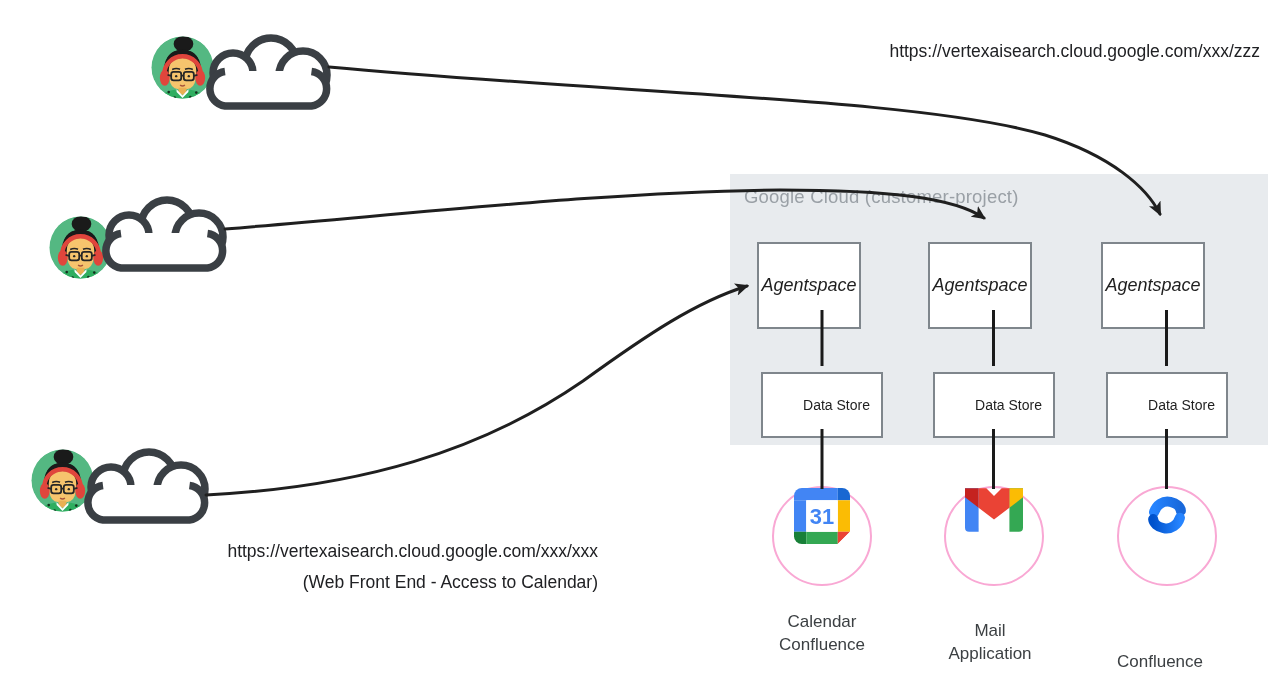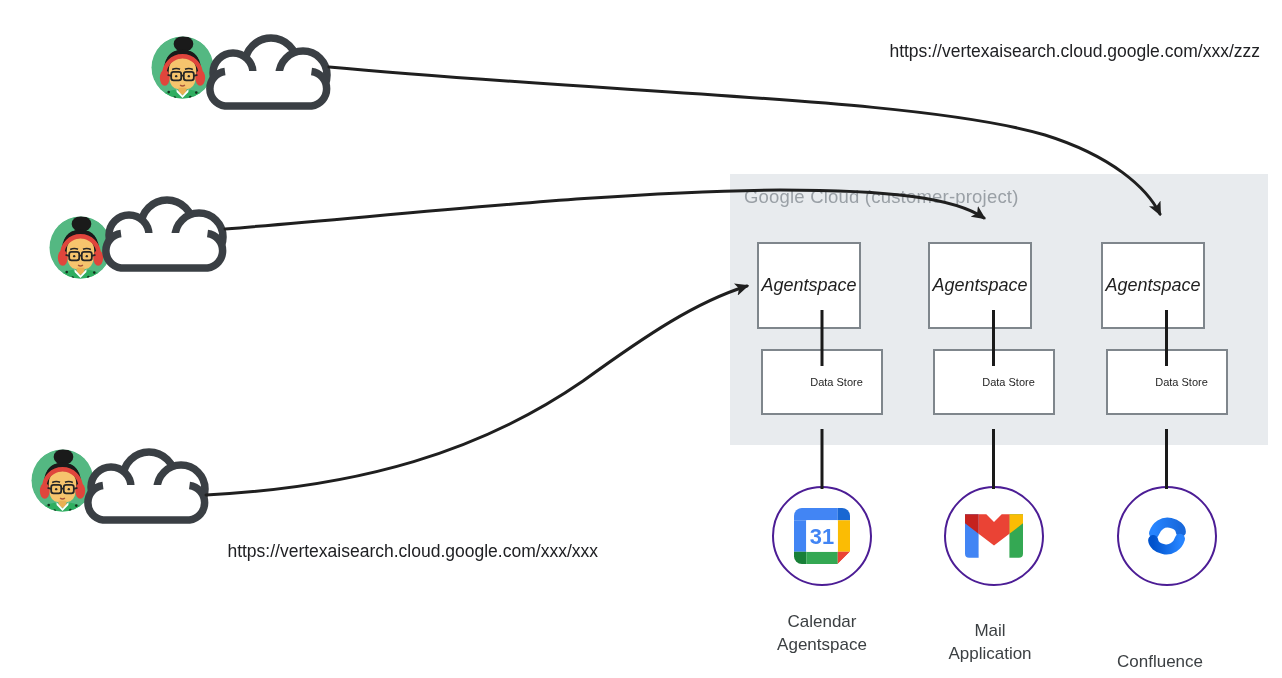--- a/index.html
+++ b/index.html
@@ -2,22 +2,22 @@
 <html><head>
 <meta charset="utf-8">
 <style>
   html,body{margin:0;padding:0;background:#fff;}
   body{font-family:"Liberation Sans",sans-serif;}
   .canvas{position:relative;width:1282px;height:678px;background:#fff;overflow:hidden;}
   .gcp{position:absolute;left:730px;top:174px;width:538px;height:271px;background:#e8ebee;}
   .gcp-label{position:absolute;left:744px;top:186px;font-size:18.5px;color:#9aa0a6;letter-spacing:.2px;}
   .node{position:absolute;background:#fff;border:2px solid #7f868c;display:flex;align-items:center;justify-content:center;box-sizing:border-box;color:#1f1f1f;}
   .agent{width:104px;height:87px;top:242px;font-style:italic;font-size:18px;}
-  .store{width:122px;height:66px;top:349px;font-size:11px;padding-left:29px;}
-  .circle{position:absolute;top:486px;width:100px;height:100px;border-radius:50%;background:#fff;border:2px solid #4c1d95;box-sizing:border-box;display:flex;align-items:center;justify-content:center;}
+  .store{width:122px;height:66px;top:372px;font-size:14px;padding-left:29px;}
+  .circle{position:absolute;top:486px;width:100px;height:100px;border-radius:50%;background:#fff;border:2px solid #f9a8d4;box-sizing:border-box;display:flex;justify-content:center;}
   .applabel{position:absolute;text-align:center;font-size:17px;line-height:23px;color:#3c4043;white-space:pre-line;}
   .urltext{position:absolute;width:510px;text-align:right;font-size:17.5px;line-height:31px;color:#202124;}
   .avatar{position:absolute;width:63px;height:63px;}
   .cloudicon{position:absolute;width:129px;height:82px;}
   .overlay{position:absolute;left:0;top:0;width:1282px;height:678px;pointer-events:none;}
 </style>
 </head>
 <body>
 
 <div class="canvas">
@@ -128,21 +128,21 @@
         </linearGradient>
       </defs>
       <g fill="none" stroke-width="9" stroke-linecap="round">
         <path d="M12.5 21.5 C14.5 15 20.5 10.8 27 12.3 C32.5 13.6 36 16.8 36.3 20.3" stroke="url(#cfg2)"></path>
         <path d="M35.5 26.5 C33.5 33 27.5 37.2 21 35.7 C15.5 34.4 12 31.2 11.7 27.7" stroke="url(#cfg1)"></path>
       </g>
     </svg>
   </div>
 
   <div class="applabel" style="left:742px;top:610px;width:160px">Calendar
-Agentspace</div>
+Confluence</div>
   <div class="applabel" style="left:910px;top:619px;width:160px">Mail
 Application</div>
   <div class="applabel" style="left:1075px;top:650px;width:170px">Confluence
 Application</div>
 
   <svg class="avatar" style="left:151px;top:36px" viewBox="0 0 64 64">
       <use href="#sym-avatar"></use>
     </svg>
   <svg class="cloudicon" style="left:204px;top:28px" viewBox="0 0 129 82">
       <use href="#sym-cloud"></use>
@@ -160,20 +160,21 @@
     </svg>
   <svg class="cloudicon" style="left:82px;top:442px" viewBox="0 0 129 82">
       <use href="#sym-cloud"></use>
     </svg>
 
   <div class="urltext" style="left:750px;top:36px">
     <div>https://vertexaisearch.cloud.google.com/xxx/zzz</div>
   </div>
   <div class="urltext" style="left:88px;top:536px">
     <div>https://vertexaisearch.cloud.google.com/xxx/xxx</div>
+    <div>(Web Front End - Access to Calendar)</div>
   </div>
 
   <svg class="overlay" viewBox="0 0 1282 678">
     <defs>
       <marker id="arrowhead" viewBox="0 0 14 12" markerWidth="15" markerHeight="13" refX="11" refY="6" orient="auto" markerUnits="userSpaceOnUse">
         <path d="M0 0 L13 6 L0 12 L3.2 6 Z" fill="#1f1f1f"></path>
       </marker>
     </defs>
     <g stroke="#1a1a1a" stroke-width="3">
       <line x1="822" y1="310" x2="822" y2="366"></line>

